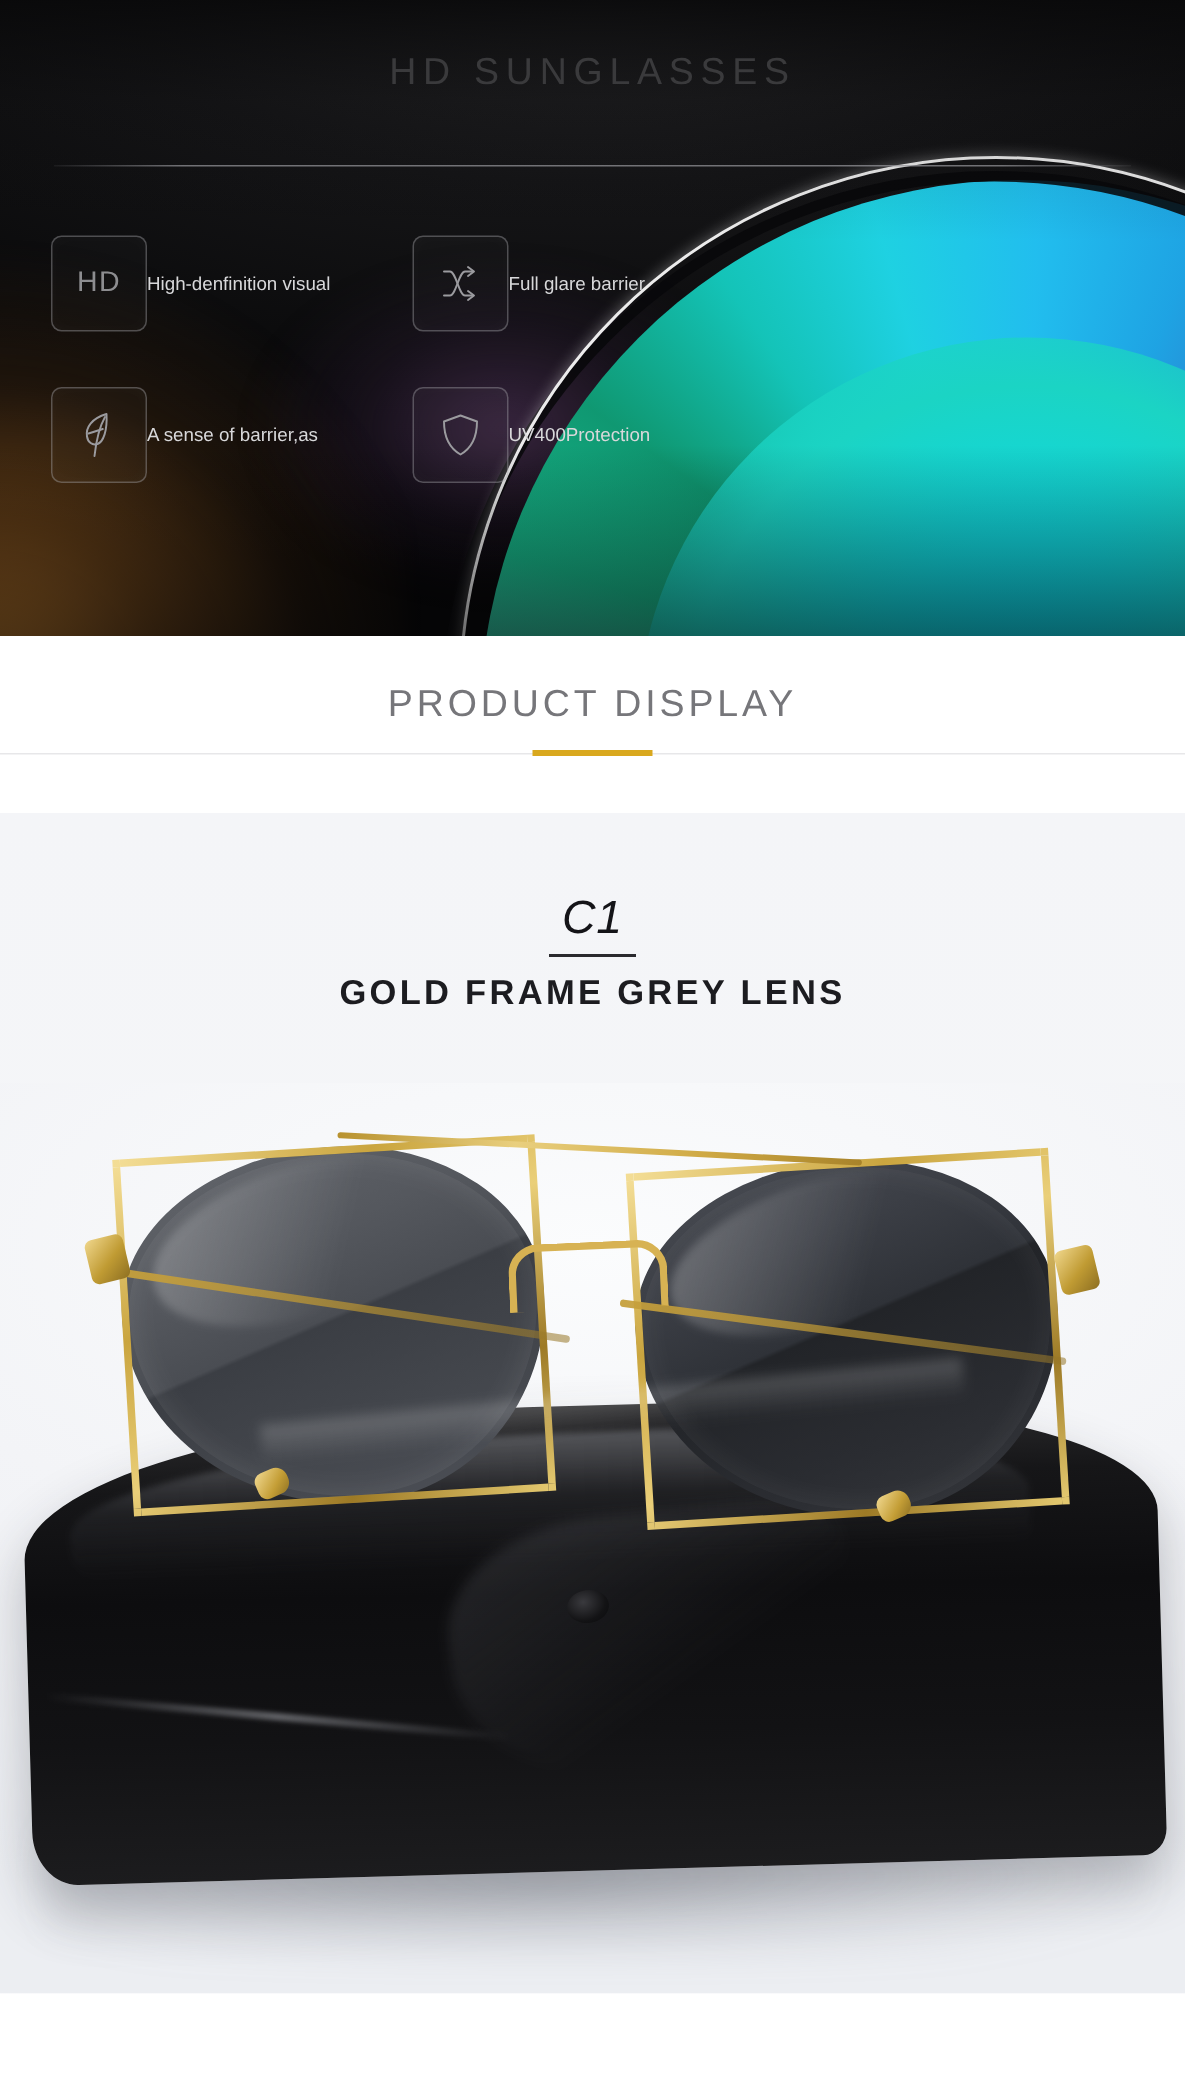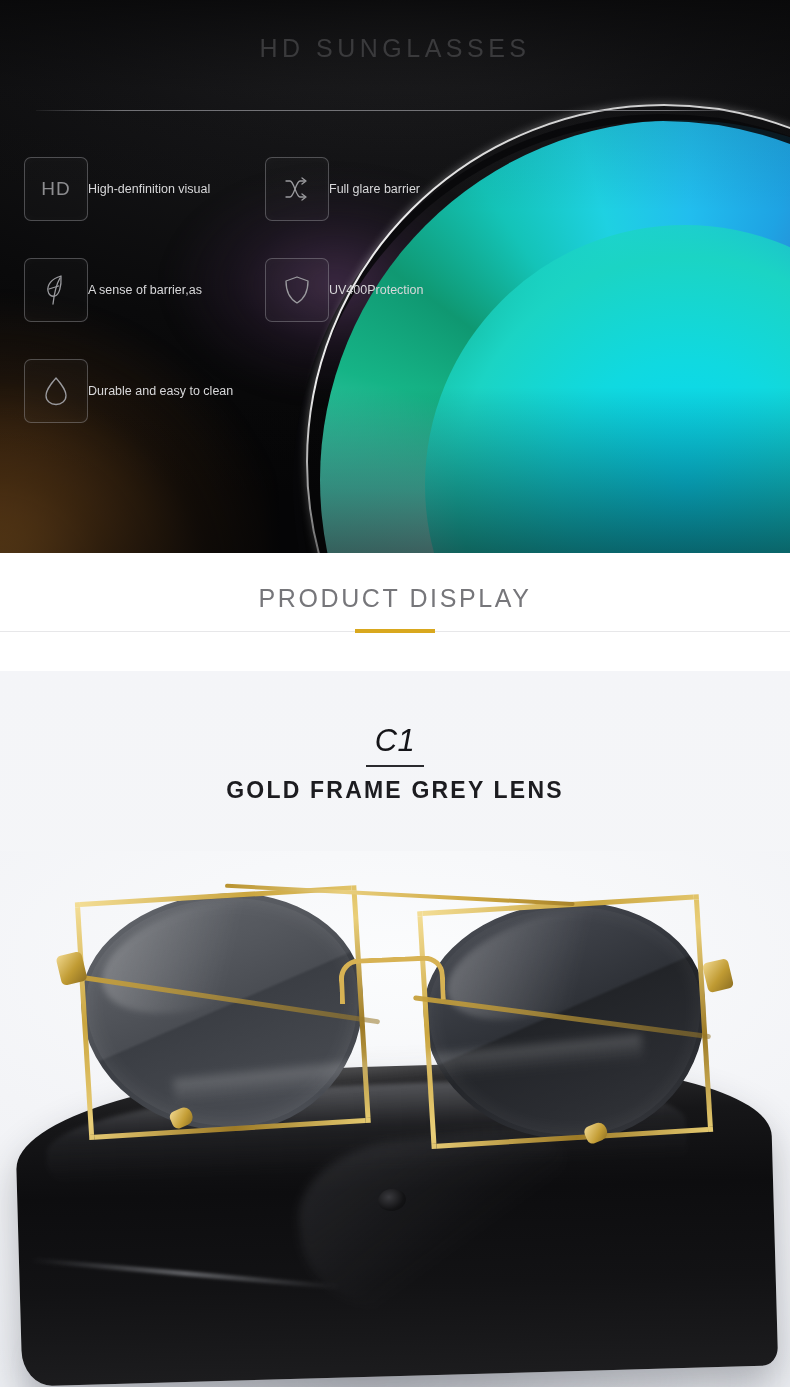--- a/index.html
+++ b/index.html
@@ -18,21 +18,21 @@
     width: 790px;
     height: 1387px;
     overflow: hidden;
     background: #ffffff;
   }
 
   
   .hero {
     position: relative;
     width: 790px;
-    height: 553px;
+    height: 424px;
     overflow: hidden;
     background: #0b0b0c;
   }
   .hero-bg-base {
     position: absolute;
     inset: 0;
     background:
       radial-gradient(120% 90% at 50% 0%, #232325 0%, #151517 32%, #0a0a0b 68%, #050506 100%);
   }
   
@@ -144,21 +144,21 @@
     position: absolute;
     top: 157px;
     left: 0;
     width: 790px;
     z-index: 7;
   }
   .feature-row {
     display: flex;
     align-items: flex-start;
     margin-bottom: 37px;
-    padding-left: 24px;
+    padding-left: 34px;
   }
   .feature {
     display: flex;
     align-items: center;
   }
   .feature.col1 { width: 241px; }
   .feature.col2 { width: 241px; }
   .feature.col3 { width: 241px; }
   .icon-box {
     width: 62px;
@@ -517,30 +517,20 @@
         <div class="feature col3">
           <div class="icon-box">
             <svg width="28" height="32" viewBox="0 0 28 32" fill="none" stroke="#9b9b9f" stroke-width="1.3" stroke-linecap="round" stroke-linejoin="round">
               <path d="M14 3 L25 7 C25 18 21 25 14 29 C7 25 3 18 3 7 Z"></path>
             </svg>
           </div>
           <div class="feature-label">UV400Protection</div>
         </div>
       </div>
 
-      <div class="feature-row">
-        <div class="feature col1">
-          <div class="icon-box">
-            <svg width="26" height="32" viewBox="0 0 26 32" fill="none" stroke="#9b9b9f" stroke-width="1.3" stroke-linecap="round" stroke-linejoin="round">
-              <path d="M13 3 C13 3 3 14 3 20.5 C3 26 7.5 29.5 13 29.5 C18.5 29.5 23 26 23 20.5 C23 14 13 3 13 3 Z"></path>
-            </svg>
-          </div>
-          <div class="feature-label">Durable and easy to clean</div>
-        </div>
-      </div>
 
     </div>
   </div>
 
   <div class="section-header">
     <div class="section-title">PRODUCT DISPLAY</div>
     <div class="section-rule"></div>
     <div class="section-accent"></div>
   </div>
 

